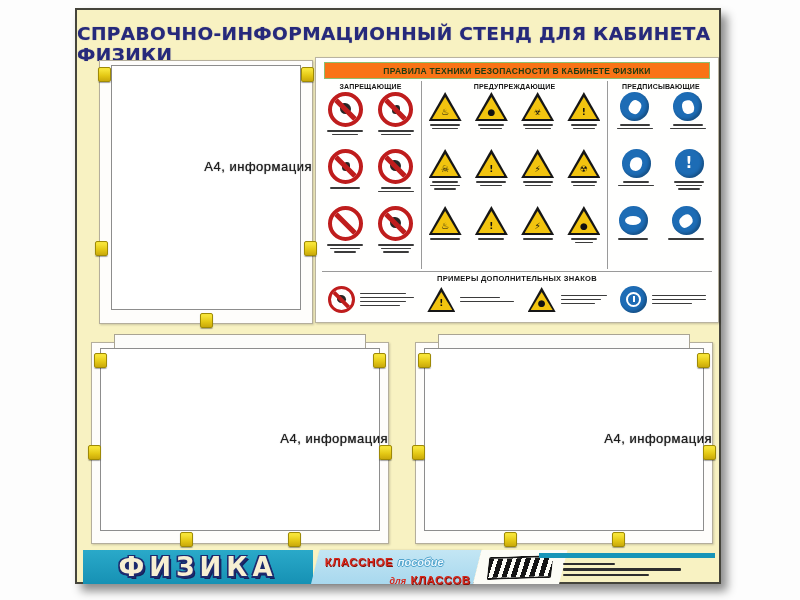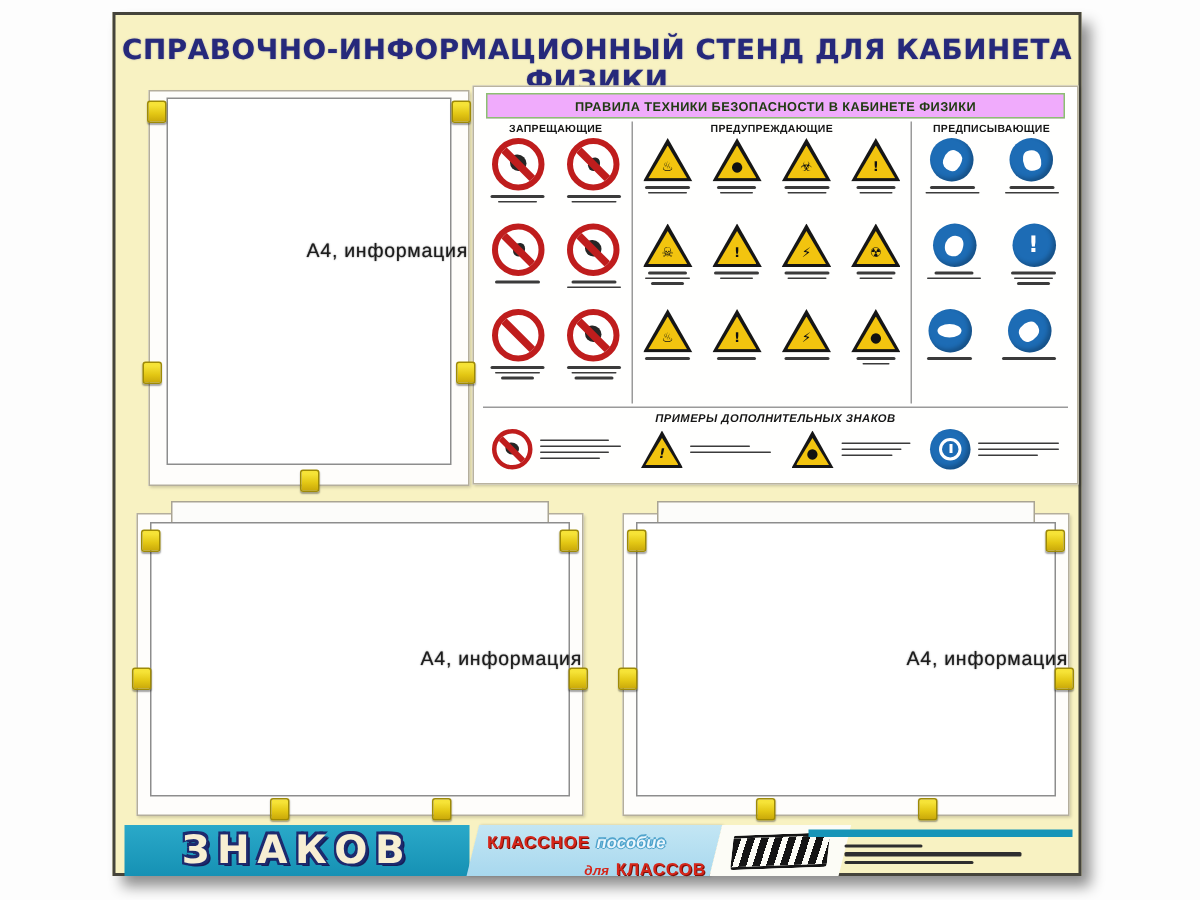--- a/index.html
+++ b/index.html
@@ -3,21 +3,21 @@
 <meta charset="utf-8">
 <style>
   html,body{margin:0;padding:0;background:#fff;}
   body{width:800px;height:600px;overflow:hidden;font-family:"Liberation Sans",sans-serif;}
   .stage{position:relative;width:800px;height:600px;background:#fdfdfd;}
 
   
   .board{position:absolute;left:75px;top:8px;width:646px;height:576px;
     background:#f8f2c2;border:2px solid #45443b;box-sizing:border-box;
     box-shadow:6px 7px 9px rgba(0,0,0,.45);}
-  .board-title{position:absolute;left:0;right:0;top:13px;text-align:center;
+  .board-title{position:absolute;left:0;right:0;top:13px;
     font-size:18.5px;font-weight:bold;color:#26297b;letter-spacing:.4px;
     font-family:"DejaVu Sans",sans-serif;text-shadow:0 0 1px rgba(38,41,123,.5);}
 
   
   .pocket{position:absolute;background:#fefdfb;border:1px solid #b4ae9c;
     box-shadow:1px 1px 2px rgba(0,0,0,.18);}
   .sheet{position:absolute;background:#fff;border:1px solid #8d8d8d;}
   .a4-label{position:absolute;left:0;right:0;text-align:right;
     font-size:13px;color:#1c1c1c;letter-spacing:.5px;
     text-shadow:0 0 1px rgba(0,0,0,.75);}
@@ -35,21 +35,21 @@
   .pocket-land{top:332px;width:296px;height:200px;}
   .pocket-bl{left:14px;}
   .pocket-br{left:338px;}
   .pocket-land .sheet{left:8px;right:8px;top:5px;bottom:12px;}
   .pocket-land .a4-label{top:88px;}
 
   
   .poster{position:absolute;left:238px;top:47px;width:404px;height:266px;
     background:#fffffe;border:1px solid #b9b3a0;box-sizing:border-box;
     box-shadow:1px 1px 2px rgba(0,0,0,.2);padding:3px 4px;}
-  .poster-head{margin:1px 4px 2px;background:#f0abfc;border:1px solid #8cbf72;
+  .poster-head{margin:1px 4px 2px;background:#f97316;border:1px solid #8cbf72;
     text-align:center;font-size:8.5px;font-weight:bold;color:#203c12;
     padding:3px 0 2px;letter-spacing:.3px;}
   .cols{display:flex;height:188px;}
   .col{padding-top:1px;}
   .col-h{text-align:center;font-size:7px;font-weight:bold;color:#151515;
     letter-spacing:.2px;margin:1px 0 2px;white-space:nowrap;overflow:hidden;}
   .col1{width:101px;}
   .col2{flex:1;border-left:1px solid #9a9a9a;border-right:1px solid #9a9a9a;}
   .col3{width:106px;}
   .srow{display:flex;justify-content:space-around;align-items:flex-start;height:57px;}
@@ -81,21 +81,21 @@
     border-radius:48% 60% 42% 58%/62% 40% 60% 40%;}
   .man .wglyph{color:#fff;font-weight:bold;font-size:15px;line-height:1;
     font-family:"DejaVu Sans",sans-serif;}
 
   
   .cap{margin-top:3px;display:flex;flex-direction:column;align-items:center;gap:2px;}
   .cap i{display:block;height:1.6px;background:#3b3b3b;border-radius:1px;}
   .b36{width:36px;} .b30{width:30px;} .b26{width:26px;} .b22{width:22px;} .b18{width:18px;}
 
   
-  .addl{border-top:1px solid #9a9a9a;margin:2px 2px 0;padding-top:2px;font-style:italic;}
+  .addl{border-top:1px solid #9a9a9a;margin:2px 2px 0;padding-top:2px;}
   .addl-h{text-align:center;font-size:7.5px;font-weight:bold;color:#151515;letter-spacing:.3px;}
   .addl-row{display:flex;justify-content:space-between;align-items:center;
     padding:3px 6px 1px;}
   .addl-item{display:flex;align-items:center;gap:5px;}
   .addl-item .pro{width:21px;height:21px;border-width:3.5px;}
   .addl-item .pro .slash{left:-4px;top:9px;width:29px;height:4px;}
   .addl-item .pro .blob{left:6px;top:6px;width:9px;height:8px;}
   .addl-item .tri{width:28px;height:25px;}
   .addl-item .tri-in{width:22px;height:18px;}
   .capr{display:flex;flex-direction:column;gap:2.5px;}
@@ -506,21 +506,21 @@
       <div class="clip" style="left:2px;top:10px;"></div>
       <div class="clip" style="right:2px;top:10px;"></div>
       <div class="clip" style="left:-4px;top:102px;"></div>
       <div class="clip" style="right:-4px;top:102px;"></div>
       <div class="clip" style="left:88px;bottom:-4px;"></div>
       <div class="clip" style="left:196px;bottom:-4px;"></div>
     </div>
 
     <div class="footer">
       <div class="subject-band">
-        <span>ЗНАКОВ</span>
+        <span>ФИЗИКА</span>
       </div>
       <div class="brand-band">
         <div class="brand-inner">
           <div class="brand-l1">
             <span class="brand-red">КЛАССНОЕ</span>
             <span class="brand-lt">пособие</span>
           </div>
           <div class="brand-l2">
             <span class="brand-sm">для</span>
             <span class="brand-red">КЛАССОВ</span>

